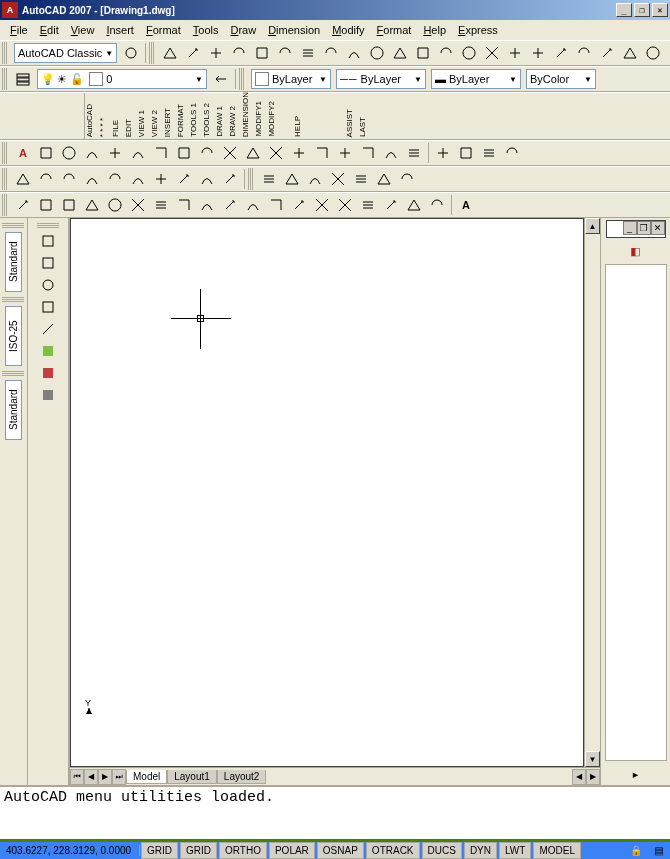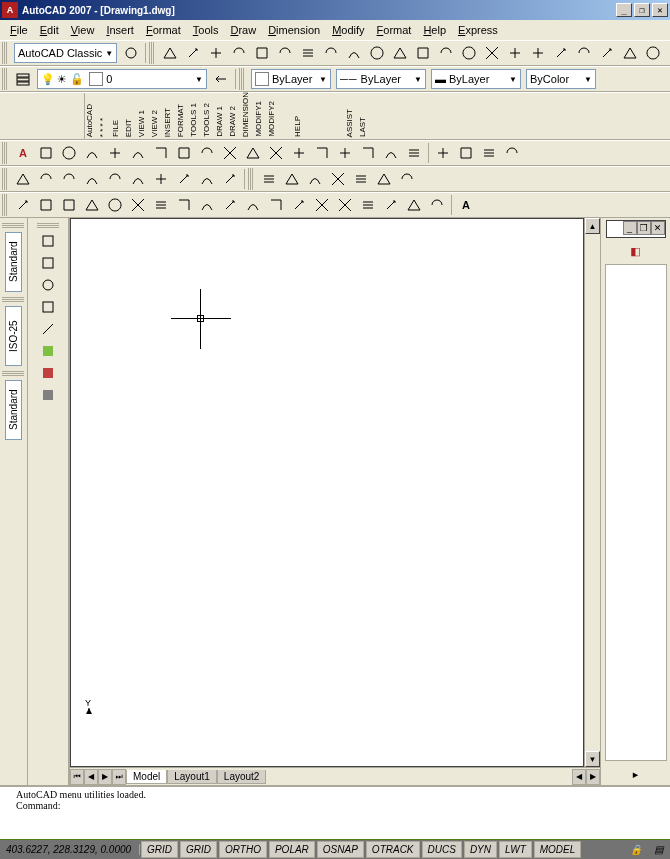--- a/index.html
+++ b/index.html
@@ -213,39 +213,38 @@
     font-size: 10px;
     cursor: pointer;
   }
   .tabs-row .tab.inactive { background: #d4d0c8; }
   .tabs-row .hscroll-track { flex: 1; background: #ece9d8; margin-left: 4px; }
   
   .cmdline {
     height: 54px;
     background: #fff;
     border-top: 2px solid #aca899;
-    font-family: Liberation Serif, serif;
-    font-size: 10px;
-    padding: 2px 16px;
+    font-family: Liberation Mono, monospace;
+    font-size: 15px;
+    padding: 2px 4px;
     overflow: hidden;
   }
   .cmdline .line { white-space: nowrap; }
   .cmdline .prompt-row { display: flex; }
   .cmdline .prompt-input {
     border: none; outline: none; font-family: inherit; font-size: inherit;
     flex: 1; background: transparent;
   }
   
   .statusbar {
     height: 20px;
-    background: #737373;
-    border-top: 1px solid #4d7c0f;
+    background: #3b82f6;
+    border-top: 3px solid #4d7c0f;
     display: flex; align-items: center;
     font-size: 10px;
-    font-style: italic;
   }
   .statusbar .coord {
     padding: 0 6px;
     border-right: 1px solid #aca899;
     min-width: 140px;
   }
   .statusbar .toggle {
     padding: 2px 5px;
     border: 1px solid #aca899;
     margin: 0 1px;
@@ -939,24 +938,20 @@
       <div class="x">✕</div>
     </div>
     <div class="tb-btn" style="color:#b02020">◧</div>
     <div class="palette-body"></div>
     <div class="tb-btn">▸</div>
   </div>
 </div>
 
 <div class="cmdline">
   <div class="line">AutoCAD menu utilities loaded.</div>
-  <div class="prompt-row">
-    <span>Command:</span>
-    <input class="prompt-input" style="">
-  </div>
 </div>
 
 <div class="statusbar">
   <div class="coord">403.6227, 228.3129, 0.0000</div>
   <div id="status-toggles" style="display:flex">
       <div class="toggle">GRID</div>
       <div class="toggle">GRID</div>
       <div class="toggle">ORTHO</div>
       <div class="toggle">POLAR</div>
       <div class="toggle">OSNAP</div>

